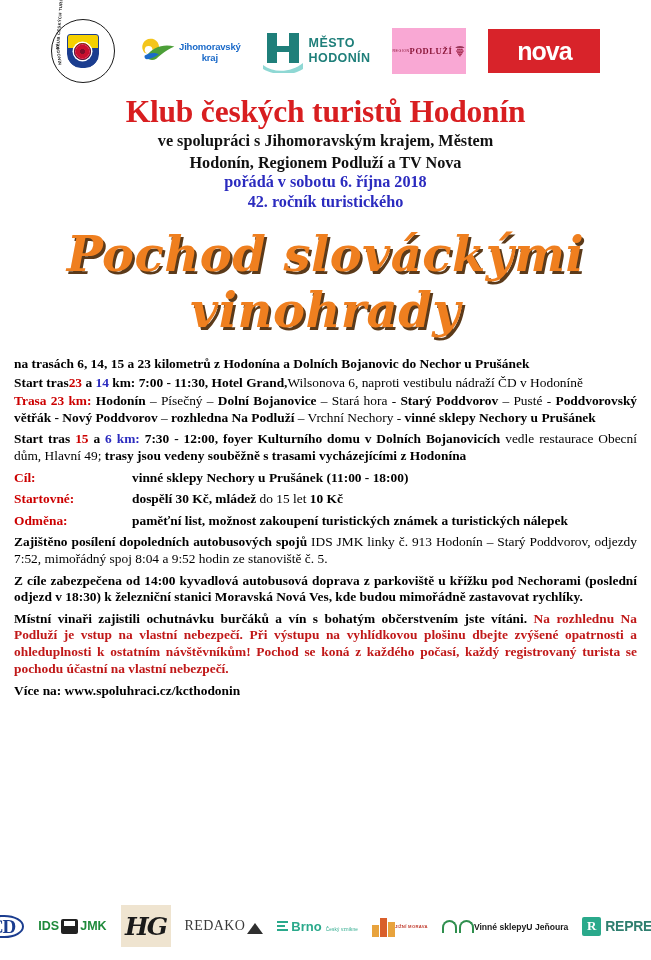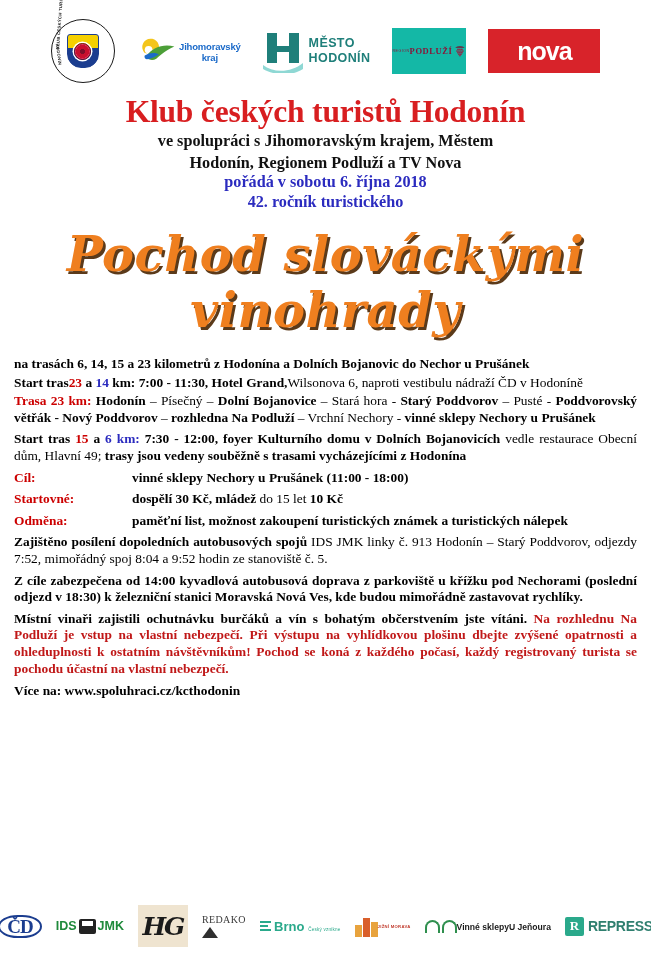--- a/index.html
+++ b/index.html
@@ -90,21 +90,21 @@
   .mh .words {
     font-family: "Liberation Sans", sans-serif;
     font-weight: bold;
     font-size: 12.5px;
     line-height: 15px;
     color: #1f7f7a;
     letter-spacing: .4px;
   }
 
   
-  .podluzi { width: 74px; text-align: center; background: #14b8a6; padding: 3px 0; }
+  .podluzi { width: 74px; text-align: center; background: #f9a8d4; padding: 3px 0; }
   .podluzi .top {
     font-family: "Liberation Sans", sans-serif;
     font-size: 3.6px; color: #8a1538; letter-spacing: .5px;
   }
   .podluzi .mid {
     font-family: "Liberation Serif", serif;
     font-size: 8.5px; font-weight: bold; color: #8a1538; letter-spacing: .6px;
   }
 
   
@@ -238,23 +238,23 @@
 
   .hg-logo {
     background: #efe4d0;
     width: 50px; height: 42px;
     display: flex; align-items: center; justify-content: center;
     font-family: "DejaVu Serif", serif;
     font-style: italic; font-weight: bold; font-size: 25px; color: #1a1a1a;
     letter-spacing: -2px;
   }
   .redako-logo {
-    display: flex; align-items: flex-start; gap: 2px;
+    display: flex; align-items: flex-end; gap: 2px;
     font-family: "Liberation Serif", serif;
-    font-size: 10px; color: #3a3a3a; letter-spacing: .4px; flex-direction: column;
+    font-size: 14px; color: #3a3a3a; letter-spacing: .4px;
   }
   .redako-logo .peak {
     width: 0; height: 0;
     border-left: 8px solid transparent;
     border-right: 8px solid transparent;
     border-bottom: 11px solid #2f2f2f;
   }
   .brno-logo { display: flex; align-items: center; gap: 3px; }
   .brno-logo .bars { display: flex; flex-direction: column; gap: 1.5px; }
   .brno-logo .bars i { display: block; height: 2.5px; background: #2aa98b; }

